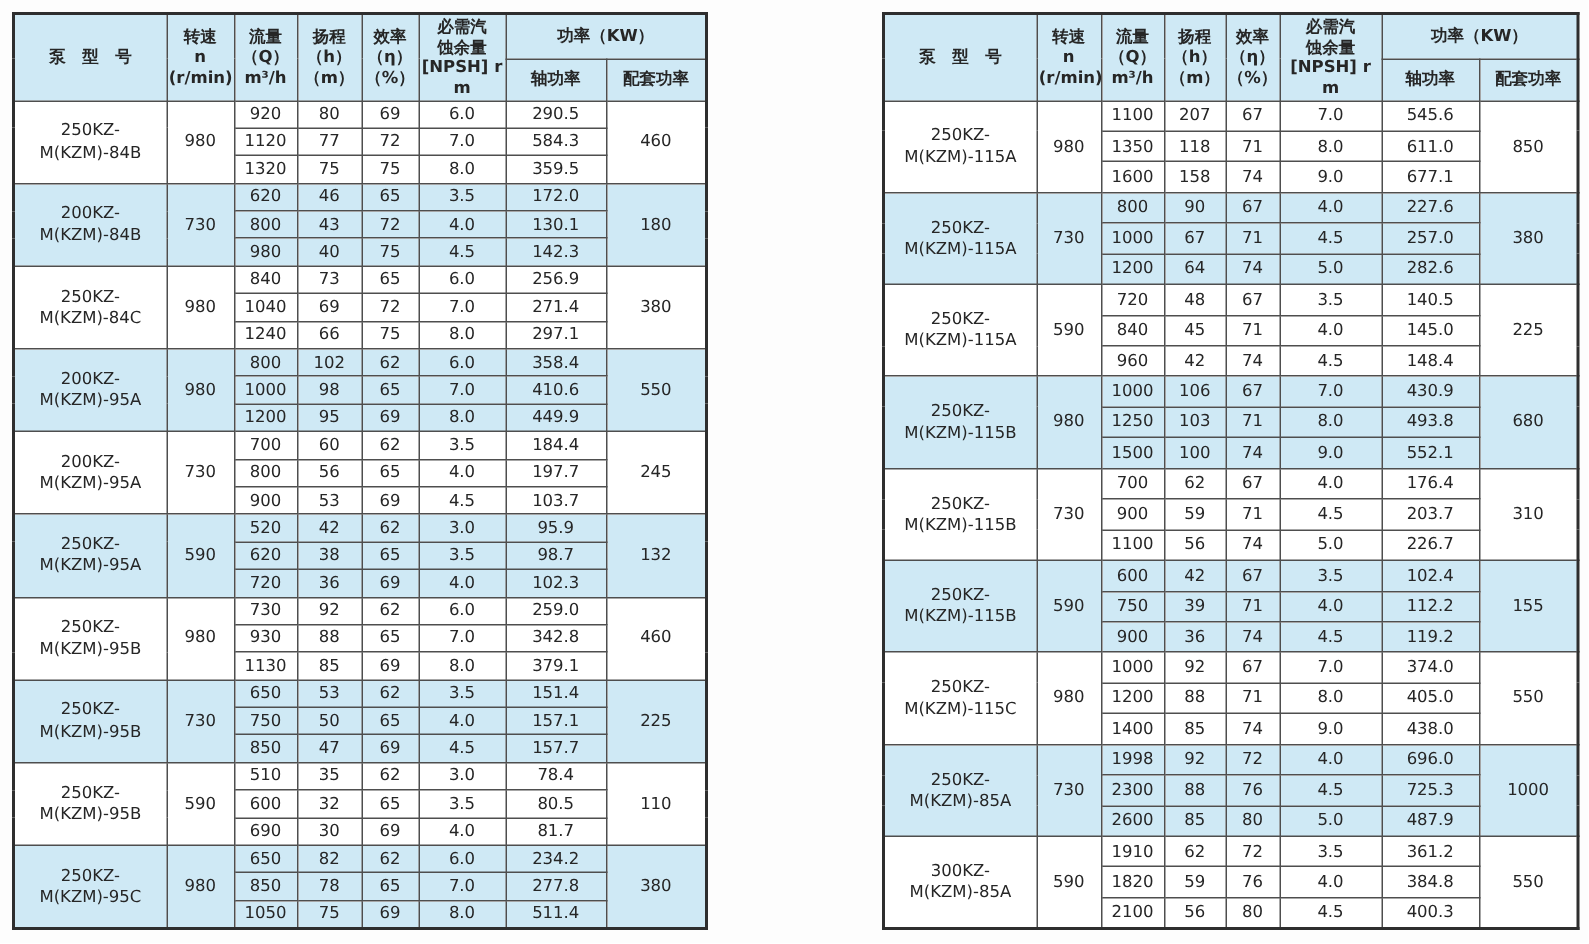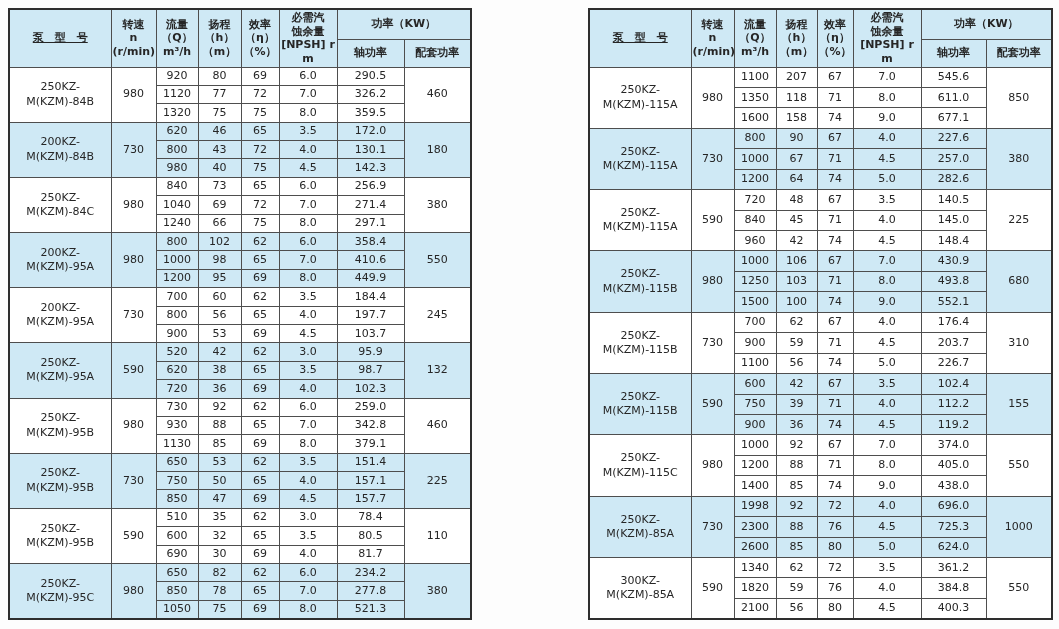--- a/index.html
+++ b/index.html
@@ -40,21 +40,21 @@
     line-height: 1.3;
     overflow: hidden;
   }
   table.pump-table thead th {
     background: #cfe9f5;
     font-weight: 700;
     font-size: 11px;
   }
   thead tr.head-row-1 { height: 30px; }
   thead tr.head-row-2 { height: 28px; }
-  th.model-head { font-size: 12px; text-decoration: underline; }
+  th.model-head { font-size: 12px; }
   .head-line { display: block; line-height: 1.25; }
 
   #table-left  tbody tr { height: 18px; }
   #table-right tbody tr { height: 20px; }
 
   tbody tr.blue td { background: #cfe9f5; }
   td.model-cell { font-size: 11px; letter-spacing: 0; }
 </style>
 </head>
 <body>
@@ -117,21 +117,21 @@
           <td>69</td>
           <td>6.0</td>
           <td>290.5</td>
           <td rowspan="3">460</td>
         </tr>
         <tr>
           <td>1120</td>
           <td>77</td>
           <td>72</td>
           <td>7.0</td>
-          <td>326.2</td>
+          <td>584.3</td>
         </tr>
         <tr>
           <td>1320</td>
           <td>75</td>
           <td>75</td>
           <td>8.0</td>
           <td>359.5</td>
         </tr>
         <tr class="blue">
           <td rowspan="3" class="model-cell">200KZ-M(KZM)-84B</td>
@@ -340,21 +340,21 @@
           <td>78</td>
           <td>65</td>
           <td>7.0</td>
           <td>277.8</td>
         </tr>
         <tr class="blue">
           <td>1050</td>
           <td>75</td>
           <td>69</td>
           <td>8.0</td>
-          <td>521.3</td>
+          <td>511.4</td>
         </tr>
       </tbody>
   </table>
 
   <table class="pump-table" id="table-right">
     <colgroup>
       <col style="width:102px">
         <col style="width:43px">
         <col style="width:42px">
         <col style="width:41px">
@@ -583,26 +583,26 @@
           <td>88</td>
           <td>76</td>
           <td>4.5</td>
           <td>725.3</td>
         </tr>
         <tr class="blue">
           <td>2600</td>
           <td>85</td>
           <td>80</td>
           <td>5.0</td>
-          <td>624.0</td>
+          <td>487.9</td>
         </tr>
         <tr>
           <td rowspan="3" class="model-cell">300KZ-M(KZM)-85A</td>
           <td rowspan="3">590</td>
-          <td>1340</td>
+          <td>1910</td>
           <td>62</td>
           <td>72</td>
           <td>3.5</td>
           <td>361.2</td>
           <td rowspan="3">550</td>
         </tr>
         <tr>
           <td>1820</td>
           <td>59</td>
           <td>76</td>

